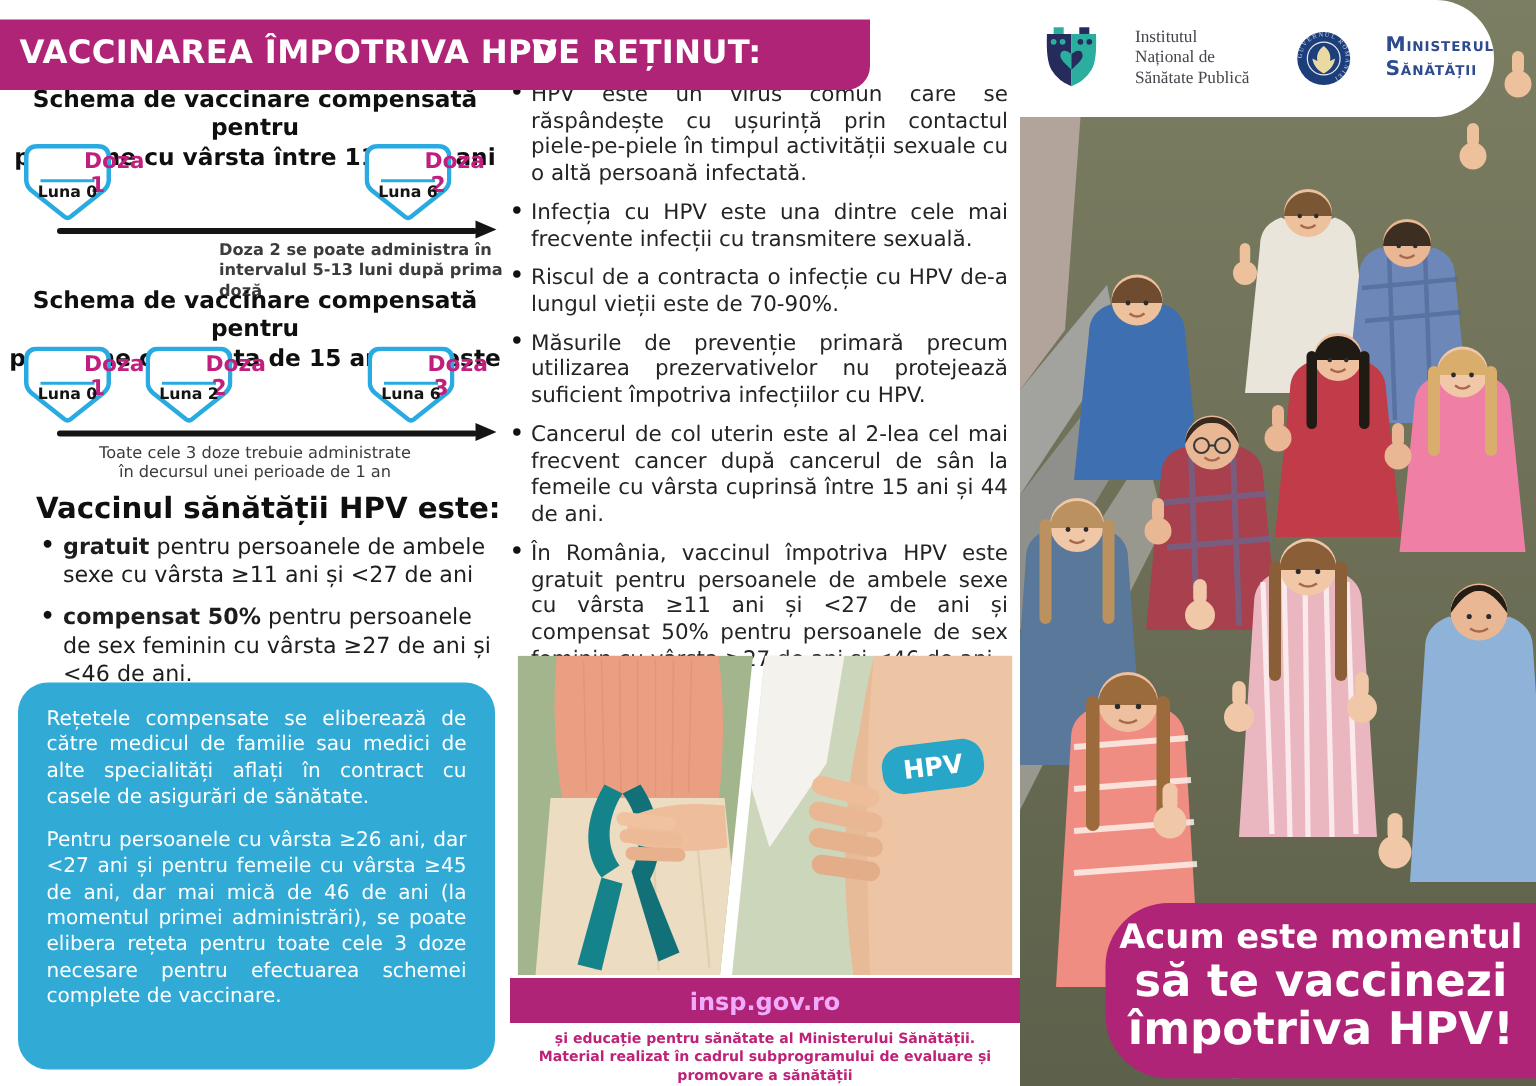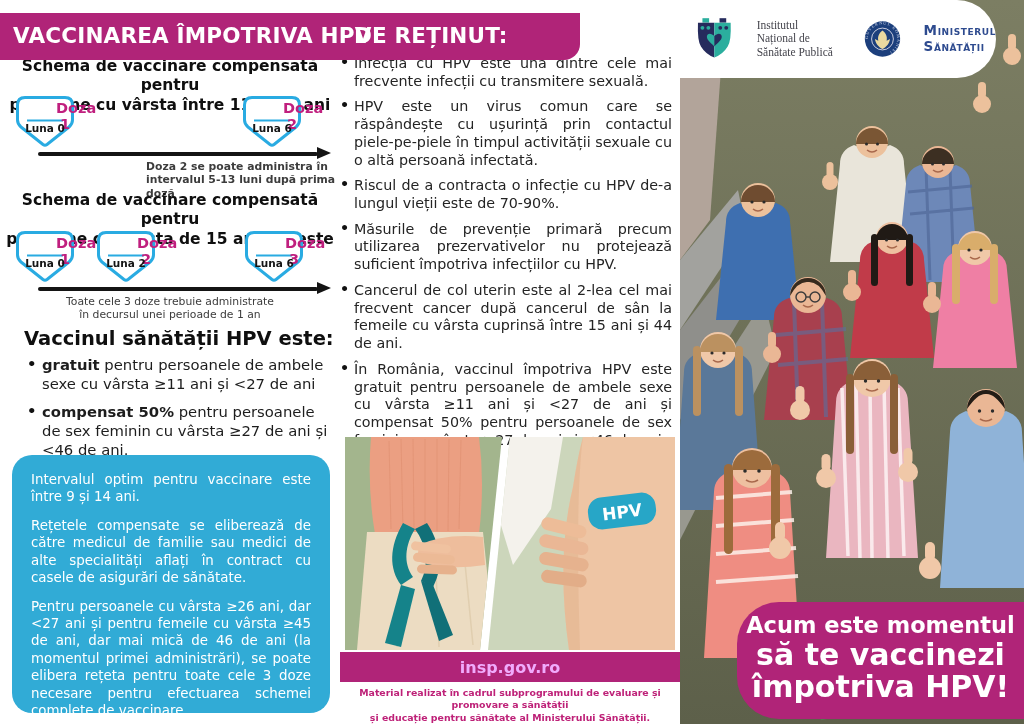--- a/index.html
+++ b/index.html
@@ -154,28 +154,27 @@
     <div>în decursul unei perioade de 1 an</div>
   </div>
 
   <div class="vax-h">Vaccinul sănătății HPV este:</div>
   <ul class="vax-list">
     <li><b>gratuit</b><span> pentru persoanele de ambele sexe cu vârsta ≥11 ani și  &lt;27 de ani</span></li>
     <li><b>compensat 50%</b><span> pentru persoanele de sex feminin cu vârsta ≥27 de ani și &lt;46 de ani.</span></li>
   </ul>
 
   <div class="info-box">
-    <p>Intervalul optim pentru vaccinare este între 9 și 14 ani.</p>
     <p>Rețetele compensate se eliberează de către medicul de familie sau medici de alte specialități aflați în contract cu casele de asigurări de sănătate.</p>
     <p>Pentru persoanele cu vârsta ≥26 ani, dar &lt;27 ani și pentru femeile cu vârsta ≥45 de ani, dar mai mică de 46 de ani (la momentul primei administrări), se poate elibera rețeta pentru toate cele 3 doze necesare pentru efectuarea schemei complete de vaccinare.</p>
   </div>
 
   <ul class="mid-list">
+    <li>HPV este un virus comun care se răspândește cu ușurință prin contactul piele-pe-piele în timpul activității sexuale cu o altă persoană infectată.</li>
     <li>Infecția cu HPV este una dintre cele mai frecvente infecții cu transmitere sexuală.</li>
-    <li>HPV este un virus comun care se răspândește cu ușurință prin contactul piele-pe-piele în timpul activității sexuale cu o altă persoană infectată.</li>
     <li>Riscul de a contracta o infecție cu HPV de-a lungul vieții este de 70-90%.</li>
     <li>Măsurile de prevenție primară precum utilizarea prezervativelor nu protejează suficient împotriva infecțiilor cu HPV.</li>
     <li>Cancerul de col uterin este al 2-lea cel mai frecvent cancer după cancerul de sân la femeile cu vârsta cuprinsă între 15 ani și 44 de ani.</li>
     <li>În România, vaccinul împotriva HPV este gratuit pentru persoanele de ambele sexe cu vârsta ≥11 ani și  &lt;27 de ani și compensat 50% pentru persoanele de sex feminin cu vârsta ≥27 de ani și &lt;46 de ani.</li>
   </ul>
 
   <div class="photos">
     <svg width="330" height="213" viewBox="0 0 330 213">
       <defs>
         <clipPath id="clipL">
@@ -224,22 +223,22 @@
           <text x="0" y="1" text-anchor="middle" dominant-baseline="central" font-size="17" font-weight="bold" fill="#ffffff" font-family="DejaVu Sans, sans-serif">HPV</text>
         </g>
       </g>
     </svg>
   </div>
 
   <div class="insp-bar">
     <span>insp.gov.ro</span>
   </div>
   <div class="disclaimer">
+    <div>și educație pentru sănătate al Ministerului Sănătății.</div>
     <div>Material realizat în cadrul subprogramului de evaluare și promovare a sănătății</div>
-    <div>și educație pentru sănătate al Ministerului Sănătății.</div>
 
   </div>
 
   <div class="right-panel">
 
     <svg width="344" height="724" viewBox="0 0 344 724">
       <defs>
         <linearGradient id="wall" x1="0" y1="0" x2="0" y2="1">
           <stop offset="0" stop-color="#7c7e63"></stop>
             <stop offset="1" stop-color="#5d604a"></stop>

